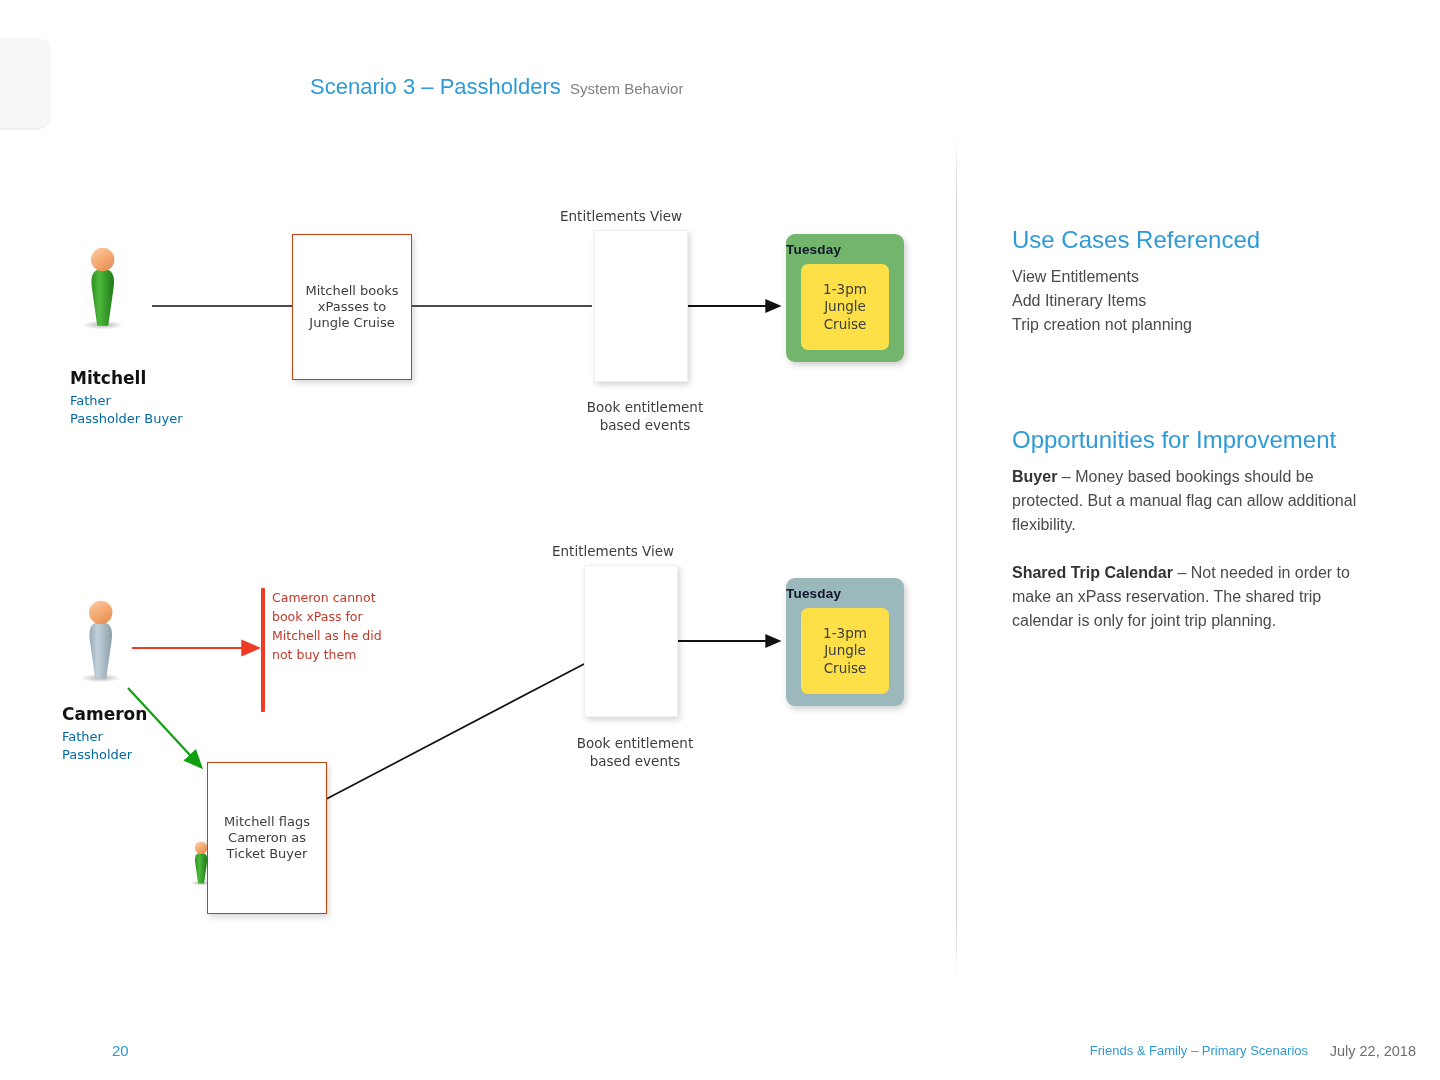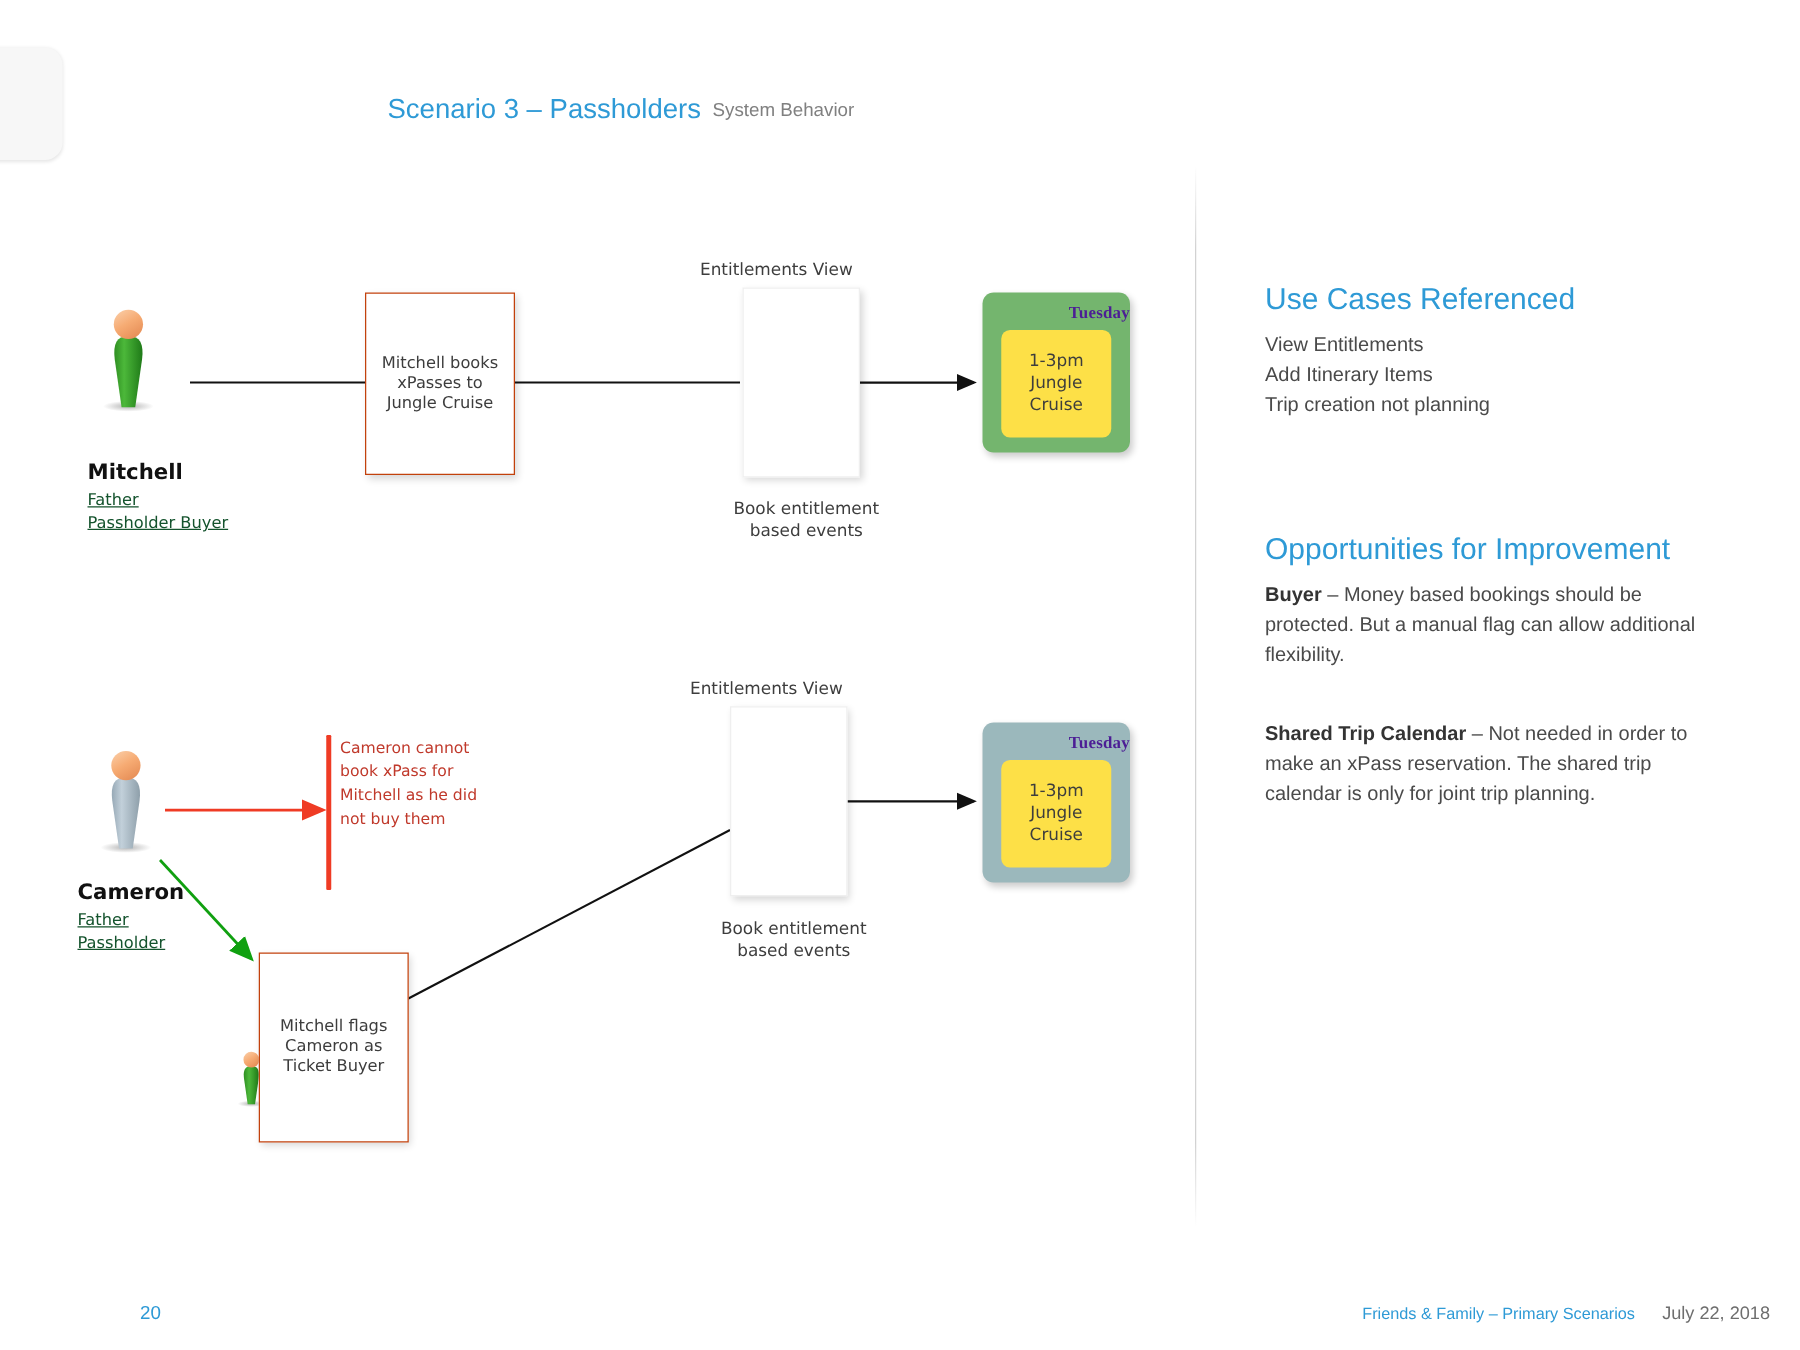--- a/index.html
+++ b/index.html
@@ -68,41 +68,40 @@
     font-family:"DejaVu Sans", sans-serif;
   }
 
   
   .cal{
     position:absolute;border-radius:9px;
     box-shadow:2px 3px 6px rgba(0,0,0,.20);
     padding:0;
   }
   .cal-hd{
-    text-align:right;color:#4c1d95;font-size:13.5px;font-weight:bold;
+    text-align:left;color:#0f172a;font-size:13.5px;font-weight:bold;
     padding-top:8px;letter-spacing:.2px;
-    font-family:Liberation Serif, serif;
+    font-family:Liberation Sans, sans-serif;
   }
   .cal-body{
     position:absolute;left:15px;right:15px;top:30px;bottom:12px;
     background:#fde047;border-radius:7px;
     display:flex;align-items:center;justify-content:center;text-align:center;
     color:#3d3d3d;font-size:13.5px;line-height:1.3;
     font-family:"DejaVu Sans", sans-serif;
   }
 
   
   .persona-name{
     position:absolute;font-weight:bold;font-size:17px;color:#111;
     font-family:"DejaVu Sans", sans-serif;
   }
   .persona-role{
-    position:absolute;font-size:13px;color:#14532d;line-height:1.38;
-    font-family:"DejaVu Sans", sans-serif;
-    text-decoration:underline;
+    position:absolute;font-size:13px;color:#0369a1;line-height:1.38;
+    font-family:"DejaVu Sans", sans-serif;
   }
 
   .note-red{
     position:absolute;color:#c0392b;font-size:12.5px;line-height:1.52;
     font-family:"DejaVu Sans", sans-serif;
   }
 
   
   .rail-h{
     position:absolute;color:#2e9ad6;font-size:24px;font-weight:400;white-space:nowrap;
@@ -322,21 +321,21 @@
     <div>Add Itinerary Items</div>
     <div>Trip creation not planning</div>
   </div>
 
   <div class="rail-h" style="left:1012px;top:426px;">Opportunities for Improvement</div>
 
   <div class="rail-p" style="left:1012px;top:465px;width:348px;">
     <b>Buyer</b><span> – </span><span>Money based bookings should be protected. But a manual flag can allow additional flexibility.</span>
   </div>
 
-  <div class="rail-p" style="left:1012px;top:576px;width:348px;">
+  <div class="rail-p" style="left:1012px;top:561px;width:348px;">
     <b>Shared Trip Calendar</b><span> – </span><span>Not needed in order to make an xPass reservation. The shared trip calendar is only for joint trip planning.</span>
   </div>
 
   <div class="pg-num">20</div>
   <div class="ft-title">Friends &amp; Family – Primary Scenarios</div>
   <div class="ft-date">July 22, 2018</div>
 
 </div>
 
 </body></html>

